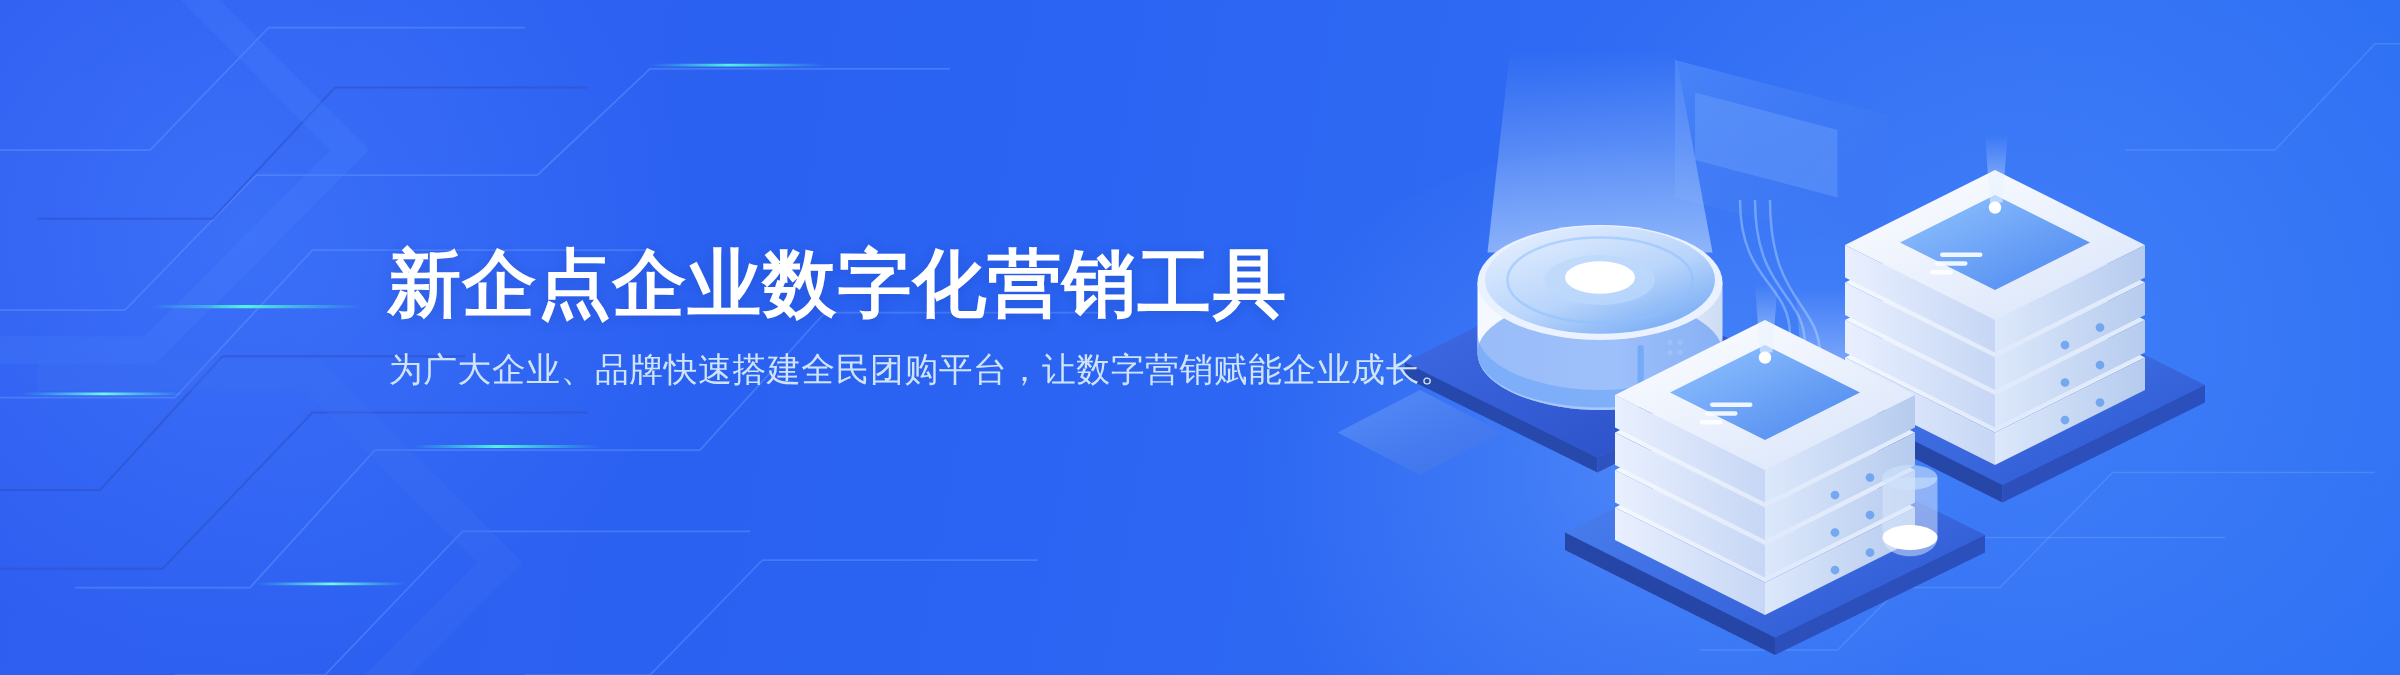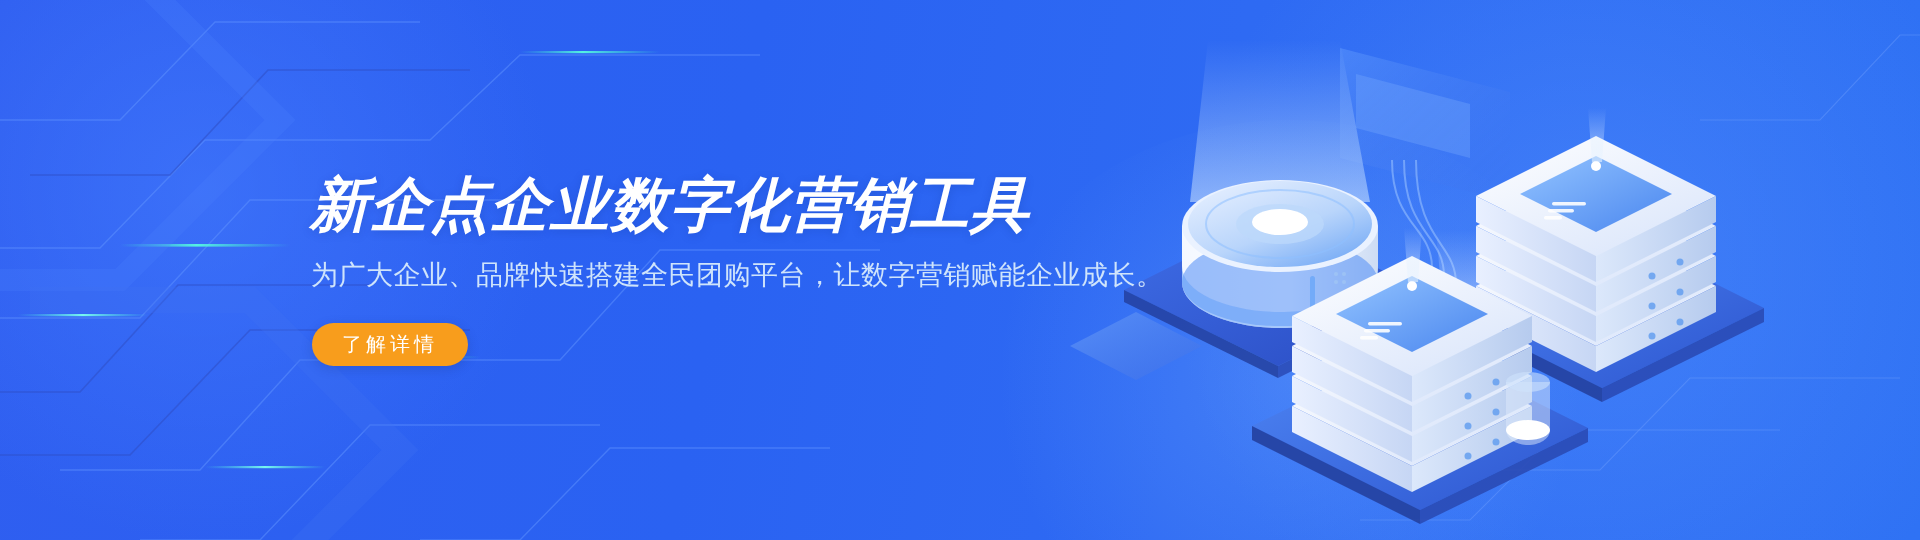--- a/index.html
+++ b/index.html
@@ -76,21 +76,20 @@
 
   .headline {
     font-size: 59px;
     line-height: 1.06;
     font-weight: bold;
     color: #ffffff;
     letter-spacing: 1px;
     margin: 0 0 22px 2px;
     white-space: nowrap;
     text-shadow: 0 2px 10px rgba(10,40,120,.18);
-    font-style: italic;
   }
 
   .subhead {
     font-size: 27px;
     line-height: 1.25;
     color: #cfe4fb;
     letter-spacing: .5px;
     margin: 0 0 30px 3px;
     white-space: nowrap;
   }
@@ -182,21 +181,20 @@
         <path d="M30 300 L250 300 L400 450 L250 600 L30 600"></path>
       </g>
     </svg>
   </div>
 
   <div class="content">
     <h1 class="headline">新企点企业数字化营销工具</h1>
 
     <p class="subhead">为广大企业、品牌快速搭建全民团购平台，让数字营销赋能企业成长。</p>
 
-    <button class="cta">了解详情</button>
   </div>
 
   <div class="art">
     <svg width="880" height="500" viewBox="0 0 880 500" xmlns="http://www.w3.org/2000/svg">
       <defs>
         <linearGradient id="padTop" x1="0" y1="0" x2="1" y2="1">
           <stop offset="0%" stop-color="#4f87f5"></stop>
           <stop offset="100%" stop-color="#2d55cf"></stop>
         </linearGradient>
         <linearGradient id="padTop2" x1="0" y1="0" x2="1" y2="1">

